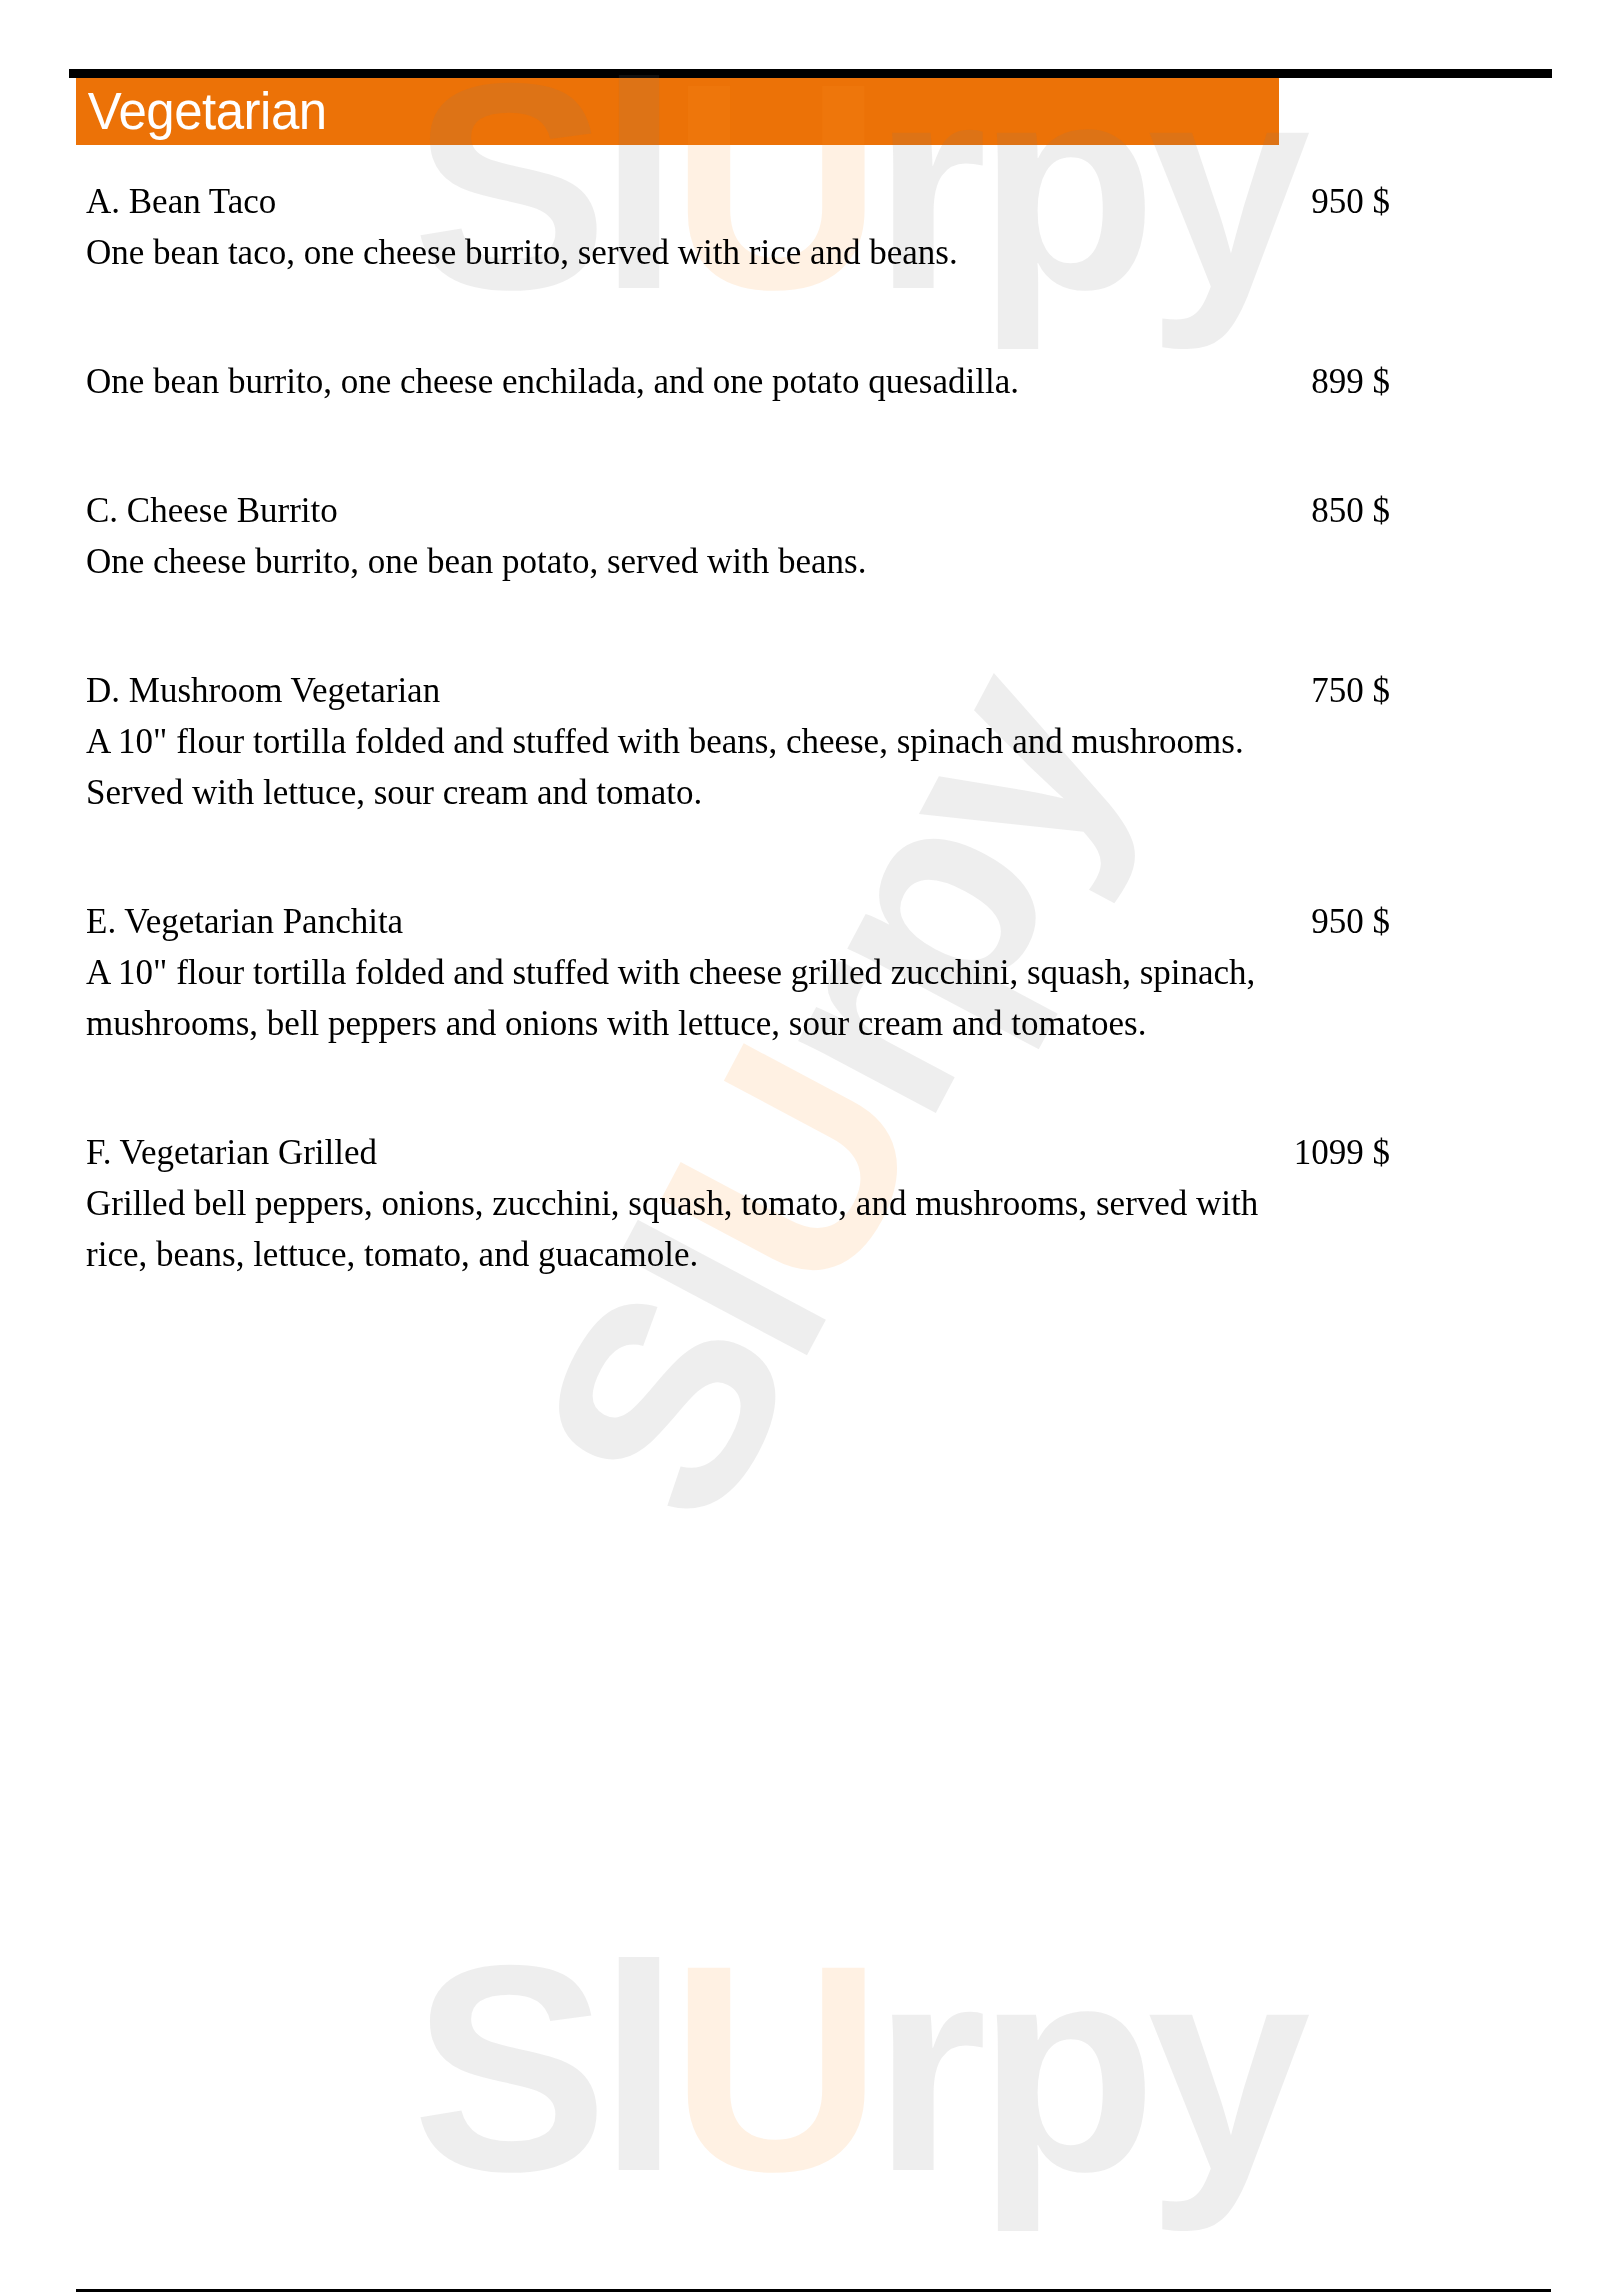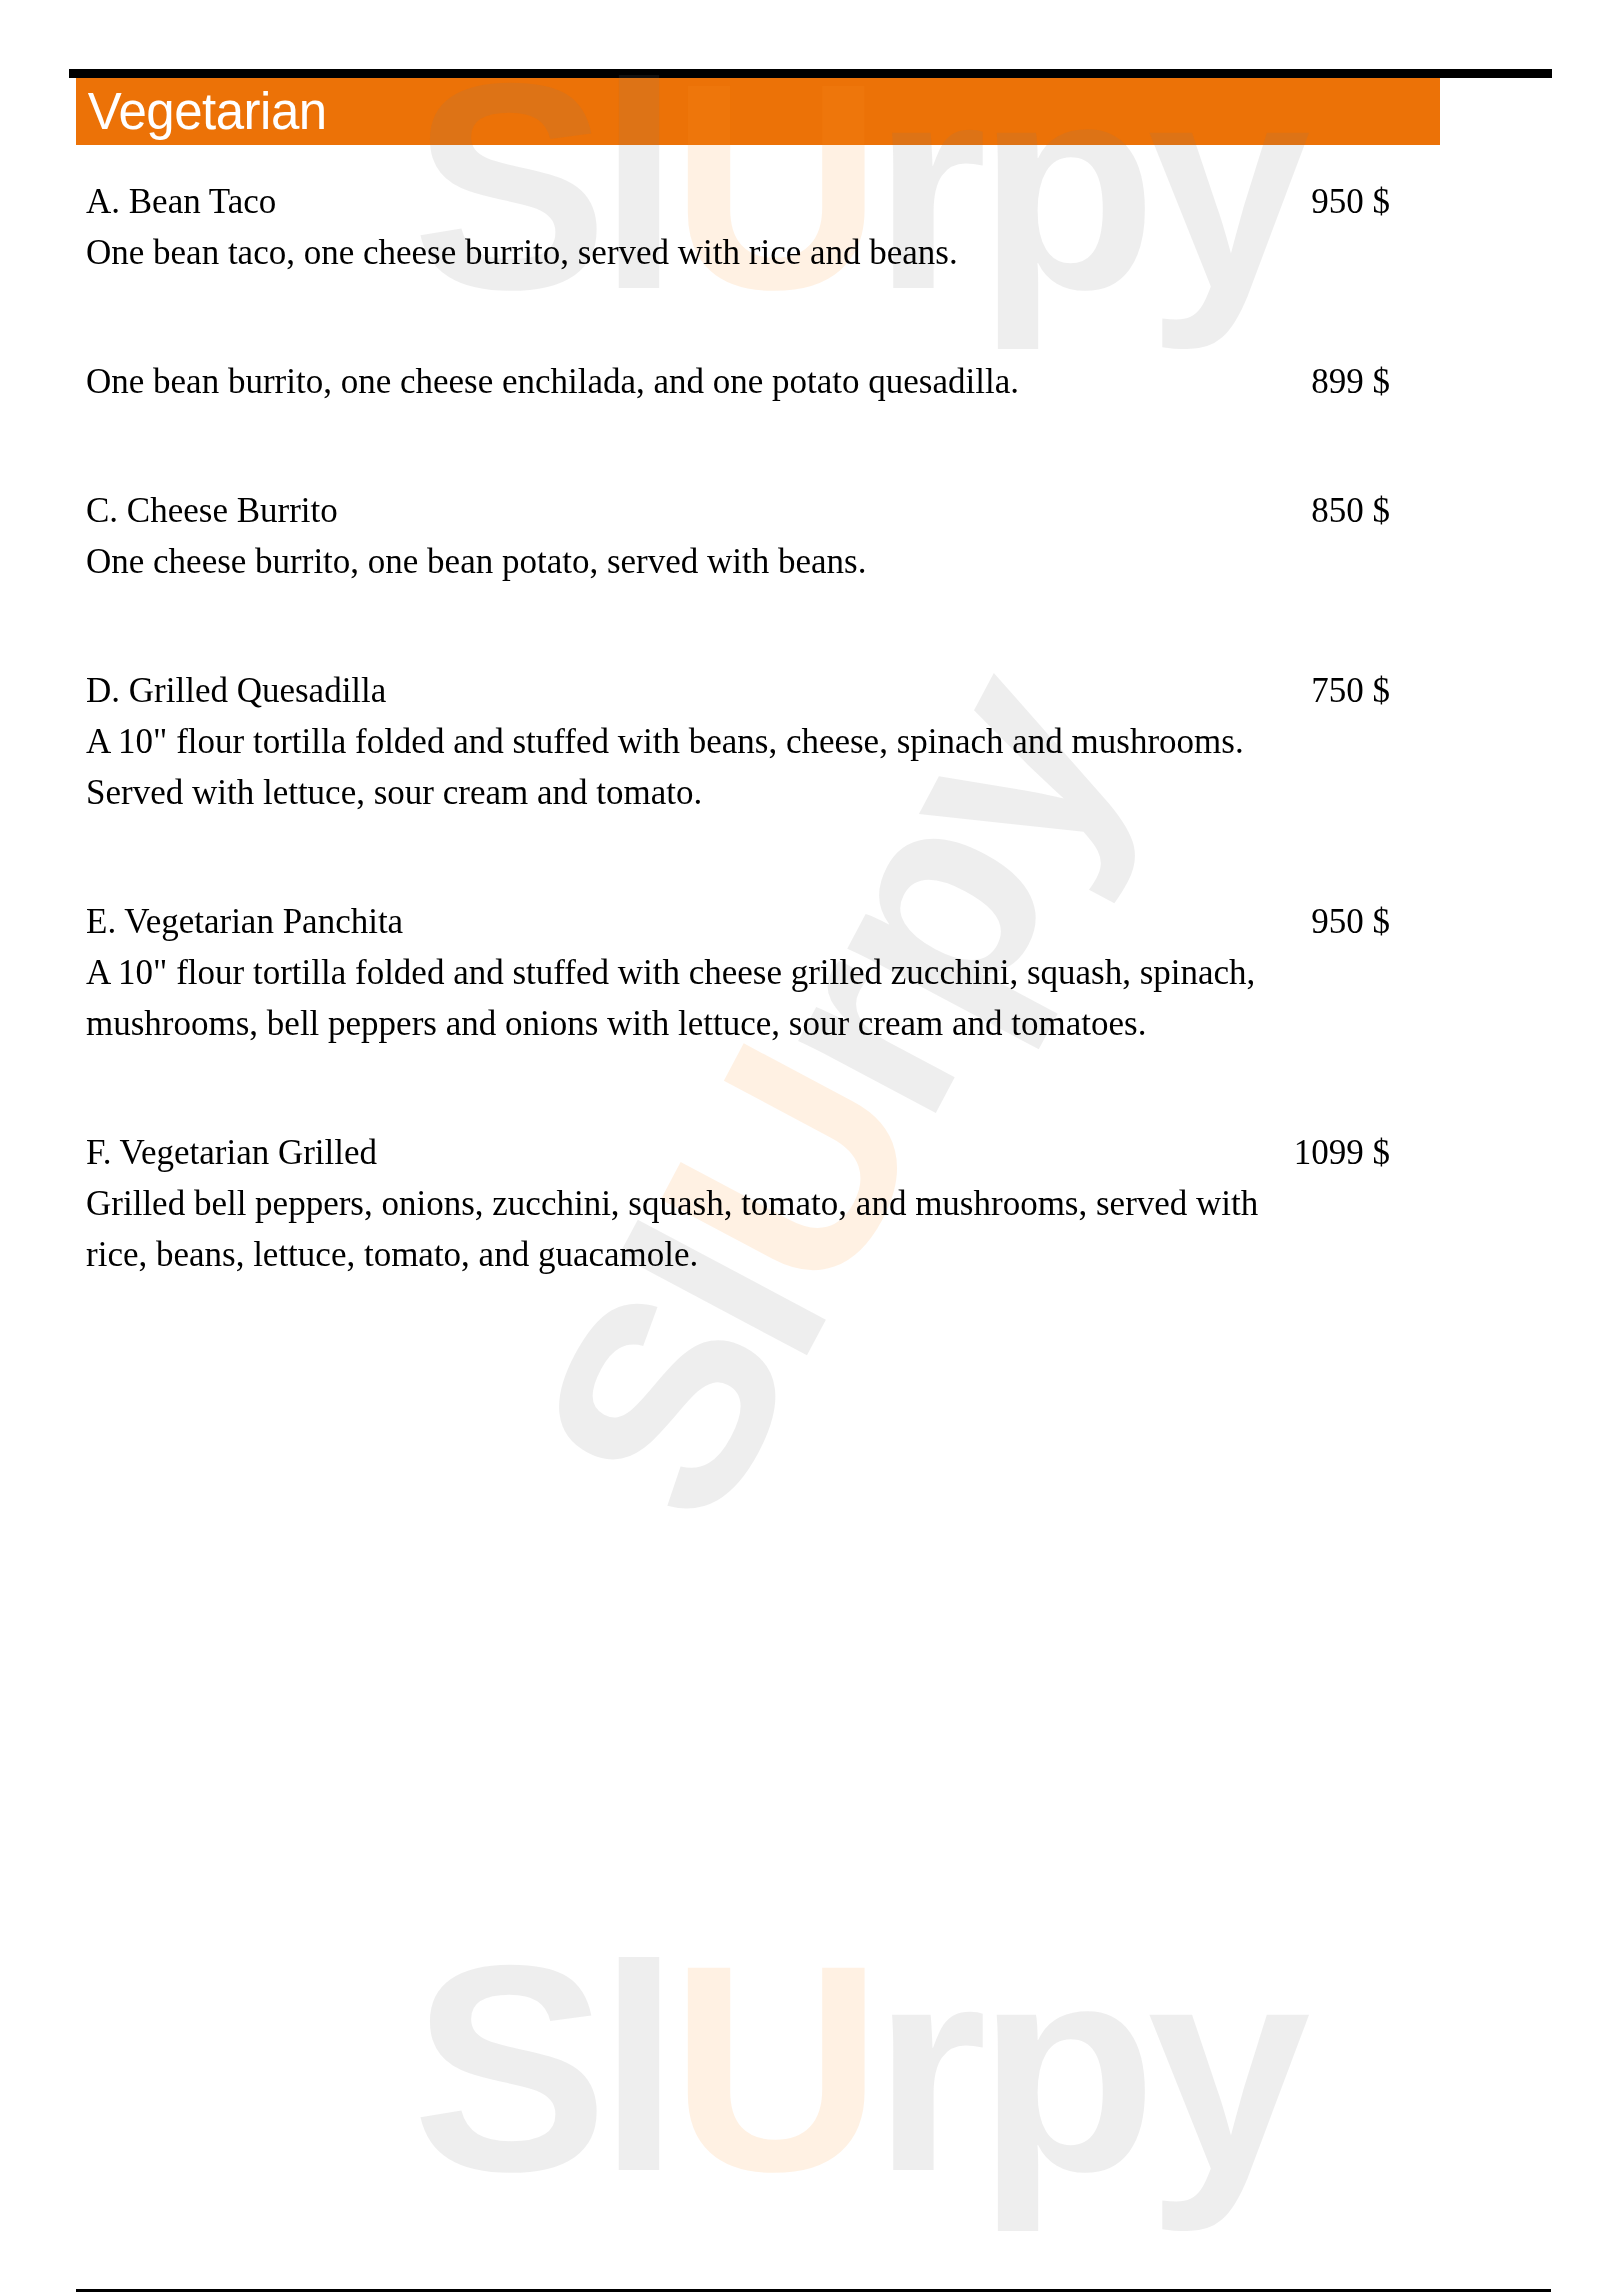--- a/index.html
+++ b/index.html
@@ -5,21 +5,21 @@
   html, body { margin: 0; padding: 0; }
   body {
     width: 1621px; height: 2293px; position: relative; overflow: hidden;
     background: #ffffff;
     font-family: "Liberation Serif", serif;
     color: #000;
   }
   .rule-top { position: absolute; left: 69px; top: 69px; width: 1483px; height: 8.8px; background: #000; }
   .rule-bottom { position: absolute; left: 76px; top: 2289px; width: 1475px; height: 2.9px; background: #000; }
   .section-bar {
-    position: absolute; left: 76px; top: 78px; width: 1364px; height: 67px;
+    position: absolute; left: 76px; top: 78px; width: 1203px; height: 67px;
     background: #ec7207;
   }
   .section-title {
     position: absolute; left: 11.8px; top: 3.9px;
     font-family: "Liberation Sans", sans-serif; font-size: 51px; color: #fff;
     line-height: 59px; letter-spacing: -0.5px;
   }
   .watermark {
     position: absolute; font-family: "Liberation Sans", sans-serif; font-weight: bold;
     font-size: 294px; line-height: 1; letter-spacing: -9.8px; pointer-events: none;
@@ -64,21 +64,21 @@
   <div class="item" style="margin-top:78px">
     <span class="item-price">899 $</span>
     <span class="item-desc">One bean burrito, one cheese enchilada, and one potato quesadilla.</span>
   </div>
   <div class="item" style="margin-top:78px">
     <span class="item-title">C. Cheese Burrito</span>
     <span class="item-price">850 $</span>
     <span class="item-desc">One cheese burrito, one bean potato, served with beans.</span>
   </div>
   <div class="item" style="margin-top:78px">
-    <span class="item-title">D. Grilled Quesadilla</span>
+    <span class="item-title">D. Mushroom Vegetarian</span>
     <span class="item-price">750 $</span>
     <span class="item-desc">A 10" flour tortilla folded and stuffed with beans, cheese, spinach and mushrooms. Served with lettuce, sour cream and tomato.</span>
   </div>
   <div class="item" style="margin-top:78px">
     <span class="item-title">E. Vegetarian Panchita</span>
     <span class="item-price">950 $</span>
     <span class="item-desc">A 10" flour tortilla folded and stuffed with cheese grilled zucchini, squash, spinach, mushrooms, bell peppers and onions with lettuce, sour cream and tomatoes.</span>
   </div>
   <div class="item" style="margin-top:78px">
     <span class="item-title">F. Vegetarian Grilled</span>

